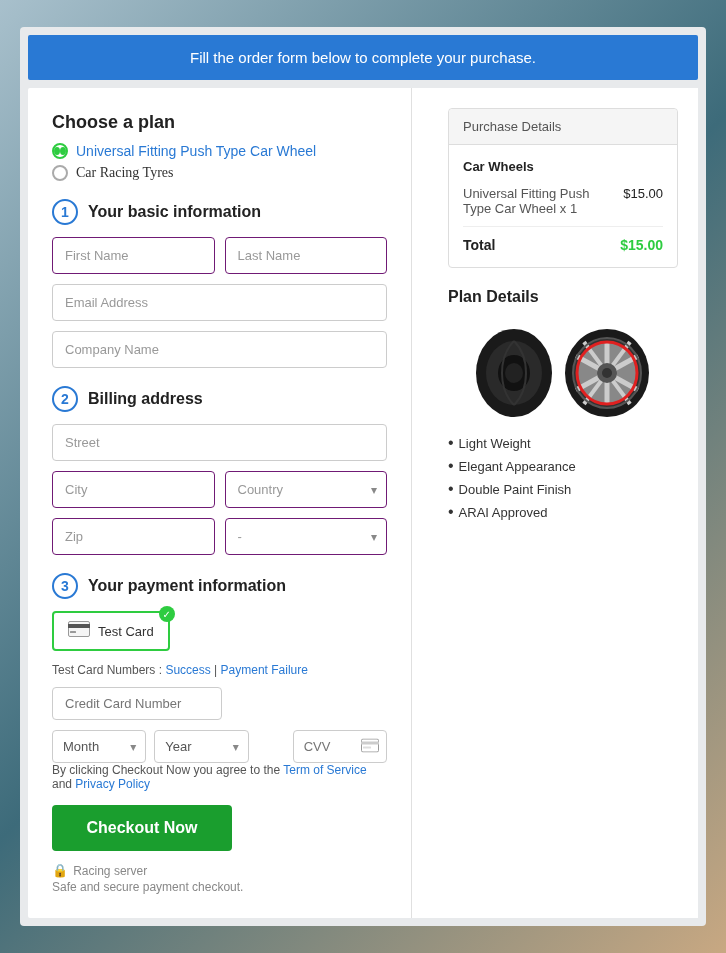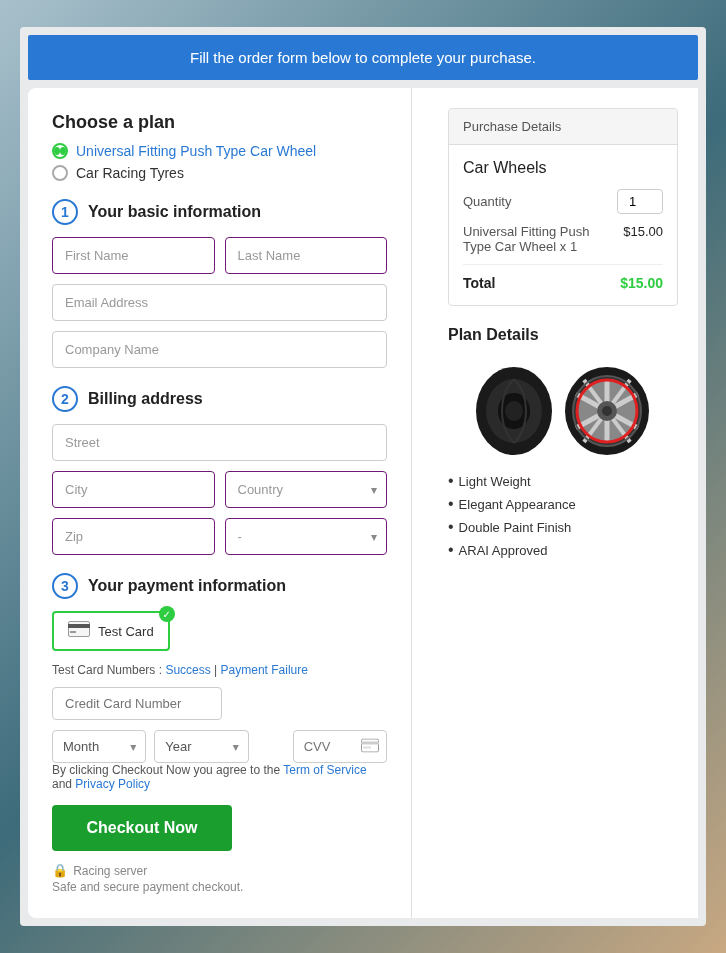--- a/index.html
+++ b/index.html
@@ -25,21 +25,21 @@
       text-align: center;
       padding: 14px 20px;
       font-size: 15px;
       border-radius: 2px;
       margin-bottom: 8px;
     }
     .main-content {
       display: flex;
       gap: 16px;
       background: #fff;
-      border-radius: 8px;
+      border-radius: 2px;
     }
     .left-panel {
       flex: 1;
       padding: 24px 24px 24px 24px;
       border-right: 1px solid #e0e0e0;
     }
     .right-panel {
       width: 270px;
       padding: 20px 20px;
       background: #fff;
@@ -70,21 +70,21 @@
     .radio-custom.selected {
       border-color: #2ecc40;
     }
     .radio-custom.selected::after {
       content: '';
       width: 8px; height: 8px;
       background: #2ecc40;
       border-radius: 50%;
     }
     .plan-label-green { color: #2979d4; font-size: 14px; }
-    .plan-label-normal { color: #333; font-size: 14px; }
+    .plan-label-normal { color: #333; font-size: 14px; font-family: Liberation Serif, serif; }
 
     
     .section-header {
       display: flex;
       align-items: center;
       gap: 10px;
       margin: 18px 0 12px 0;
     }
     .section-number {
       width: 26px; height: 26px;
@@ -275,22 +275,22 @@
     .purchase-details-title {
       font-size: 13px;
       color: #555;
       background: #f5f5f5;
       margin: -14px -14px 14px -14px;
       padding: 10px 14px;
       border-radius: 4px 4px 0 0;
       border-bottom: 1px solid #ddd;
     }
     .product-title {
-      font-size: 16px;
-      font-weight: normal;
+      font-size: 13px;
+      font-weight: bold;
       color: #222;
       margin-bottom: 12px;
     }
     .quantity-row {
       display: flex;
       justify-content: space-between;
       align-items: center;
       margin-bottom: 10px;
     }
     .quantity-label { font-size: 13px; color: #555; }
@@ -527,24 +527,20 @@
         <span style="font-size:13px;">🔒</span>
         <span>Racing server</span>
       </div>
       <div class="secure-subtext">Safe and secure payment checkout.</div>
     </div>
 
     <div class="right-panel">
       <div class="purchase-details-box">
         <div class="purchase-details-title">Purchase Details</div>
         <div class="product-title">Car Wheels</div>
-        <div class="quantity-row">
-          <span class="quantity-label">Quantity</span>
-          <input type="number" class="quantity-input" value="1" min="1" style="">
-        </div>
         <div class="item-row">
           <span class="item-name">Universal Fitting Push Type Car Wheel x 1</span>
           <span class="item-price">$15.00</span>
         </div>
         <div class="total-row">
           <span class="total-label">Total</span>
           <span class="total-price">$15.00</span>
         </div>
       </div>
 

